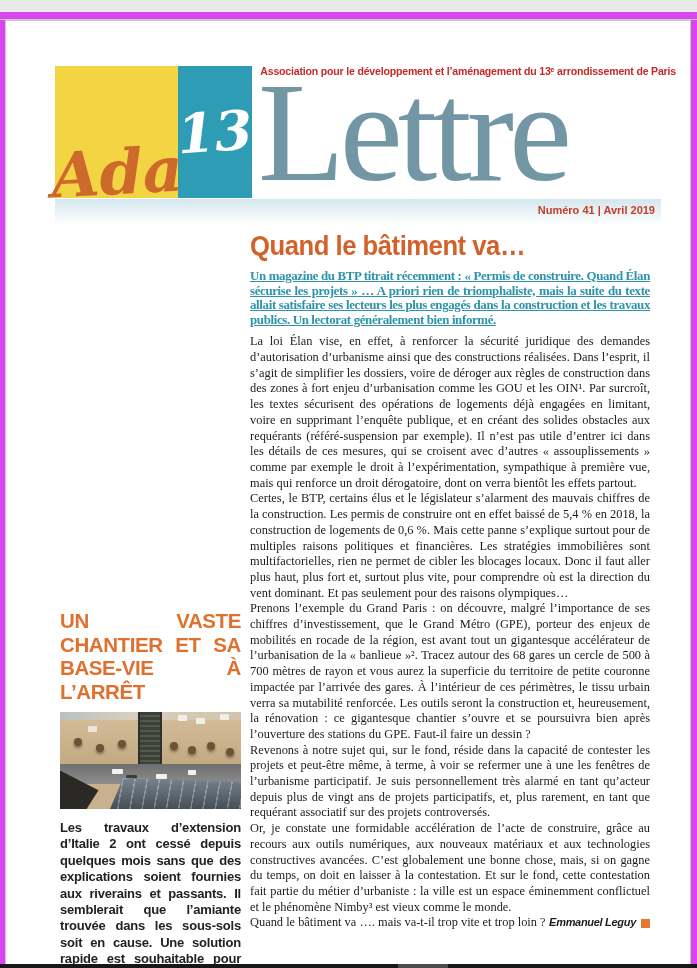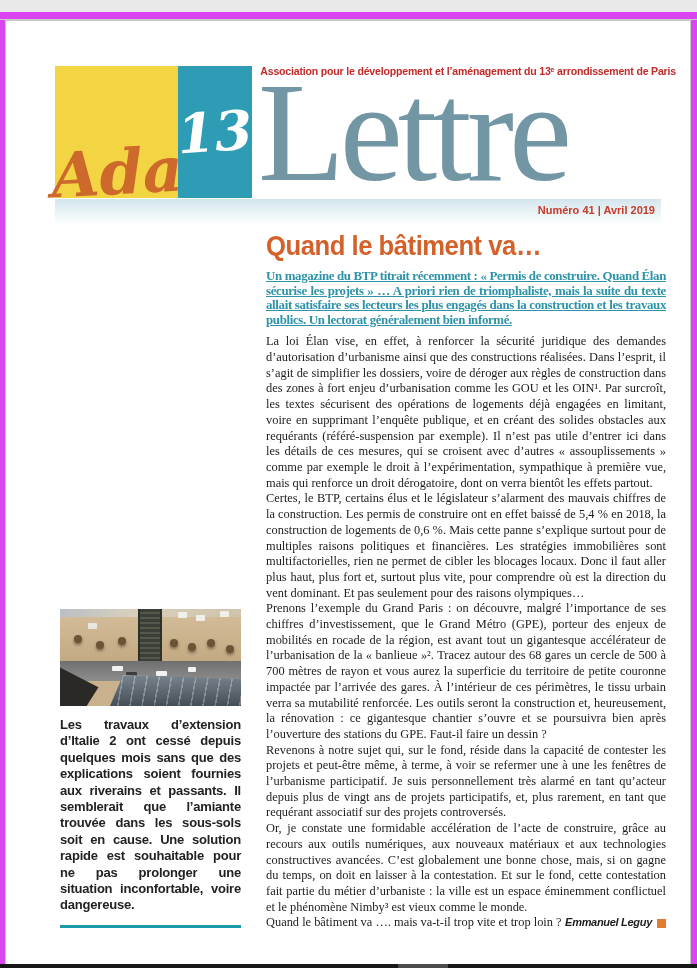--- a/index.html
+++ b/index.html
@@ -52,21 +52,21 @@
   .reflection {
     position:absolute; left:49px; top:178px; width:606px; height:26px;
     background:linear-gradient(180deg, rgba(140,190,208,0.38), rgba(140,190,208,0));
   }
   .issue-line {
     position:absolute; top:183px; right:35px;
     font-size:11px; font-weight:bold; color:#c63c28; white-space:nowrap;
   }
 
   
-  .article { position:absolute; left:260px; top:210px; width:400px; }
+  .article { position:absolute; left:244px; top:210px; width:400px; }
   .article-title {
     font-size:27px; font-weight:bold; letter-spacing:-0.5px; color:#d4612a;
     transform:scaleX(0.95); transform-origin:left; margin-bottom:7px; white-space:nowrap;
   }
   .intro {
     font-family:"Liberation Serif", serif; font-weight:bold;
     font-size:12.9px; line-height:14.6px; letter-spacing:-0.35px;
     color:#2d93a8; text-align:justify; margin-bottom:7px;text-decoration:underline;
   }
   .body-text p {
@@ -147,20 +147,21 @@
       <div class="logo-teal">
         <span class="logo-13">13</span>
       </div>
     </div>
 
     <div class="masthead-title">Lettre</div>
     <div class="reflection"></div>
     <div class="issue-line">Numéro 41 | Avril 2019</div>
 
     <div class="sidebar">
+      <div class="sidebar-heading">UN VASTE CHANTIER ET SA BASE-VIE À L’ARRÊT</div>
 
       <div class="photo" title="Vue aérienne du chantier d’extension d’Italie 2 à l’arrêt">
         <div class="ph-topstrip"></div>
         <div class="ph-ground"></div>
         <div class="ph-tent" style="left:118px; top:3px;"></div>
         <div class="ph-tent" style="left:136px; top:6px;"></div>
         <div class="ph-tent" style="left:160px; top:2px;"></div>
         <div class="ph-tent" style="left:28px; top:14px; background:#e8e6df;"></div>
         <div class="ph-tree" style="left:14px; top:26px;"></div>
         <div class="ph-tree" style="left:36px; top:32px;"></div>

